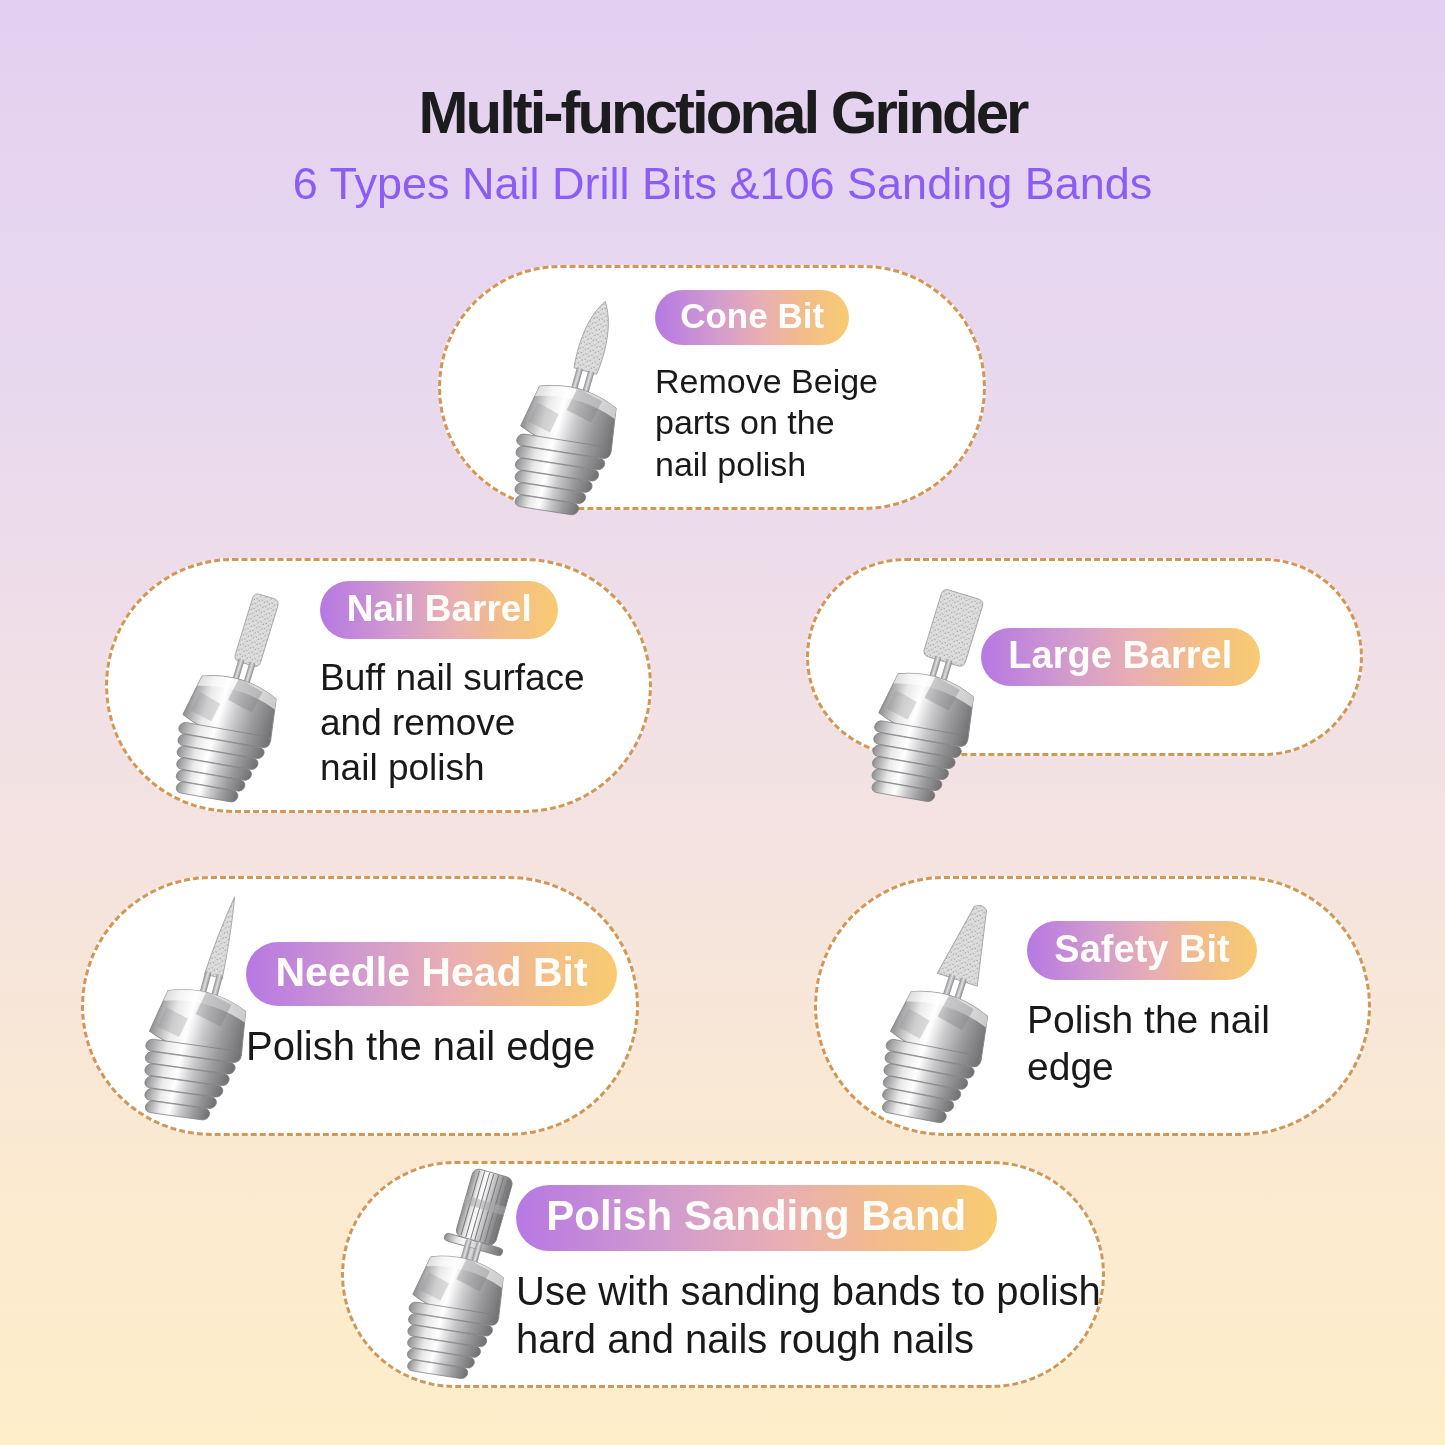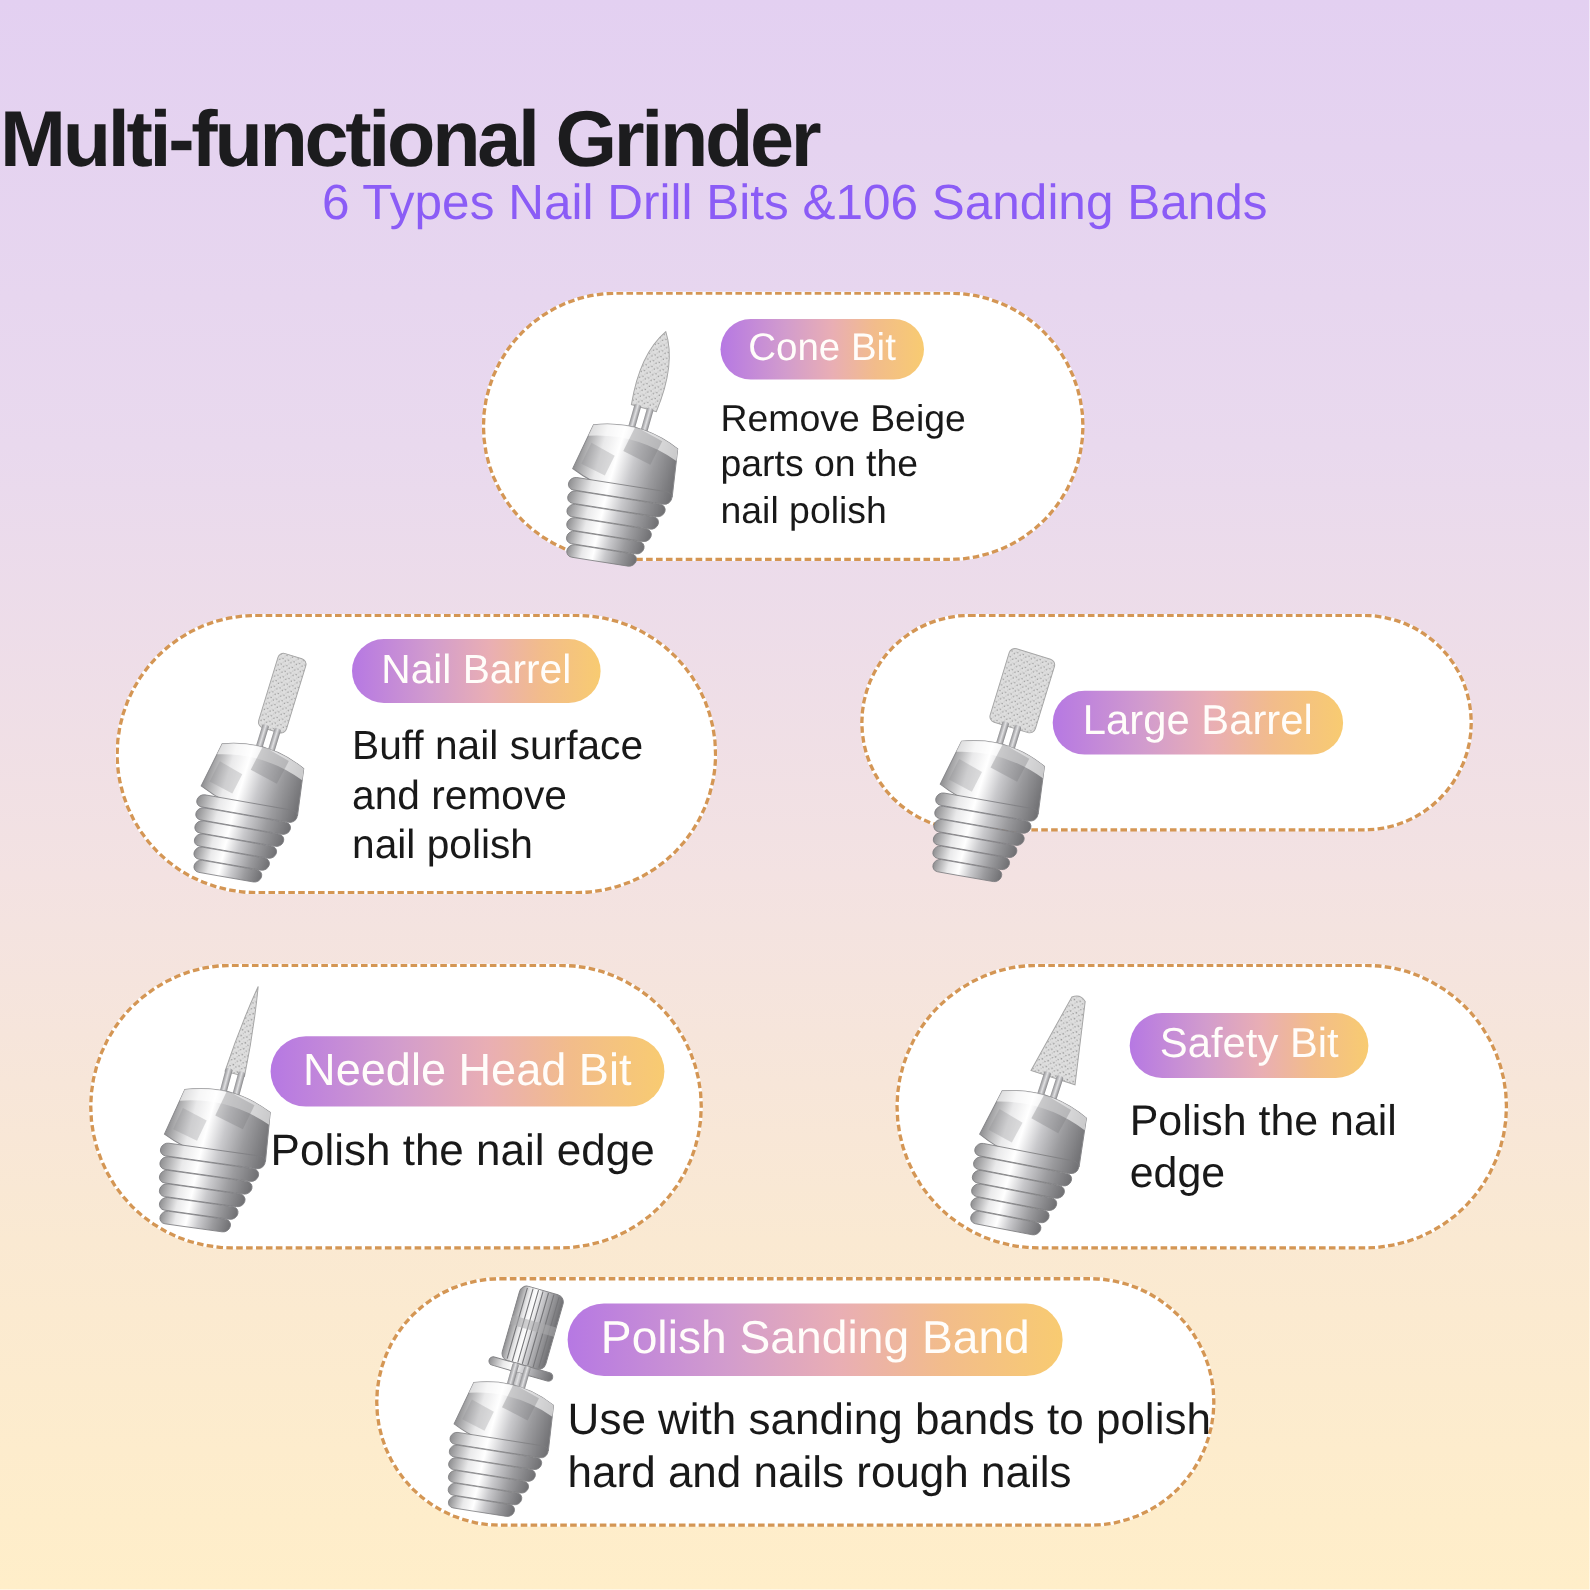--- a/index.html
+++ b/index.html
@@ -5,36 +5,36 @@
   html,body{margin:0;padding:0;}
   body{
     width:1445px;height:1445px;
     font-family:"Liberation Sans",sans-serif;
     background:linear-gradient(180deg,#e3d0f1 0%,#e9d9ee 28%,#f3e2e2 55%,#fae9d2 78%,#ffeec9 100%);
     overflow:hidden;
   }
   .stage{position:relative;width:1445px;height:1445px;}
   .title{
     position:absolute;top:38px;left:0;width:100%;
-    font-size:72px;font-weight:bold;
+    text-align:center;font-size:60px;font-weight:bold;
     letter-spacing:-3px;color:#1c1c1e;
   }
   .subtitle{
     position:absolute;top:158px;left:0;width:100%;
     text-align:center;font-size:45px;font-weight:400;color:#8b5cf6;
   }
   .card{
     position:absolute;background:#ffffff;
     border:3px dashed #d49654;
     display:flex;align-items:center;
     box-sizing:border-box;
   }
   .card1{left:438px;top:265px;width:548px;height:245px;border-radius:126px;}
   .card2{left:105px;top:558px;width:547px;height:255px;border-radius:130px;}
-  .card3{left:782px;top:558px;width:557px;height:198px;border-radius:131px;}
+  .card3{left:806px;top:558px;width:557px;height:198px;border-radius:131px;}
   .card4{left:81px;top:876px;width:558px;height:260px;border-radius:132px;}
   .card5{left:814px;top:876px;width:557px;height:260px;border-radius:132px;}
   .card6{left:341px;top:1161px;width:764px;height:227px;border-radius:116px;}
 
   .bit{position:absolute;}
   .card1 .bit{left:26px;top:16px;width:190px;}
   .card2 .bit{left:22px;top:16px;width:185px;}
   .card3 .bit{left:16px;top:12px;width:188px;}
   .card4 .bit{left:12px;top:8px;width:192px;}
   .card5 .bit{left:18px;top:10px;width:192px;}
@@ -43,21 +43,21 @@
   .content{display:flex;flex-direction:column;align-items:flex-start;gap:16px;position:relative;}
   .card1 .content{margin-left:214px;}
   .card2 .content{margin-left:212px;}
   .card3 .content{margin-left:172px;}
   .card4 .content{margin-left:162px;}
   .card5 .content{margin-left:210px;}
   .card6 .content{margin-left:172px;}
 
   .pill{
     display:inline-block;
-    color:#fffdfa;font-weight:normal;
+    color:#fffdfa;font-weight:bold;
     background:linear-gradient(90deg,#b678e3 0%,#d29ccd 32%,#e9aeb4 55%,#f2bc8b 76%,#f8cb71 100%);
     border-radius:2em;
     padding:0.18em 0.72em 0.24em;
     white-space:nowrap;
   }
   .desc{
     color:#191919;line-height:1.22;white-space:pre-line;text-align:left;
   }
   .card1 .pill{font-size:35px;} .card1 .desc{font-size:34px;}
   .card2 .pill{font-size:37px;} .card2 .desc{font-size:37px;}

